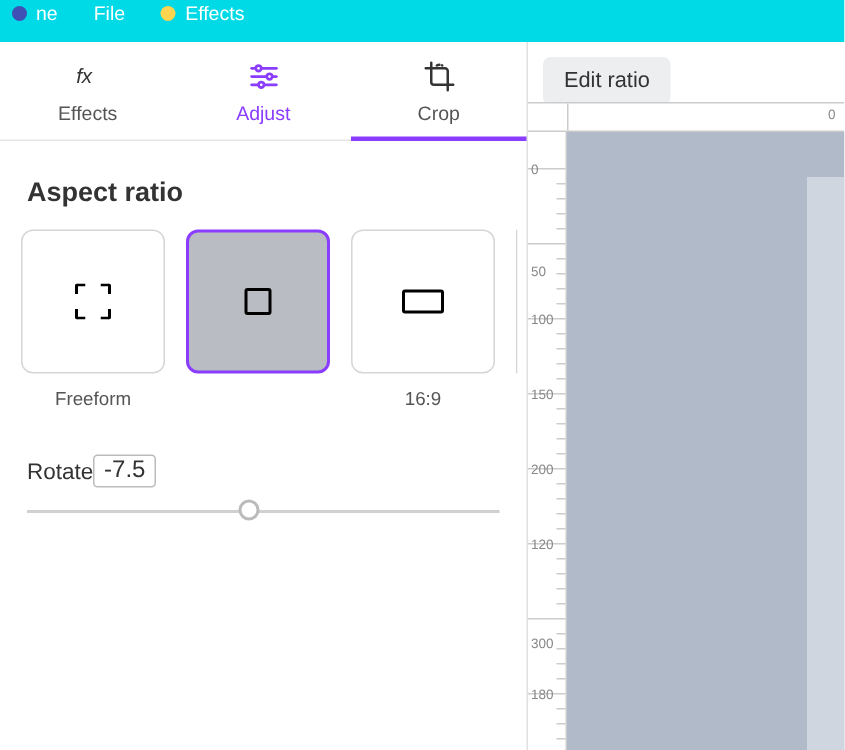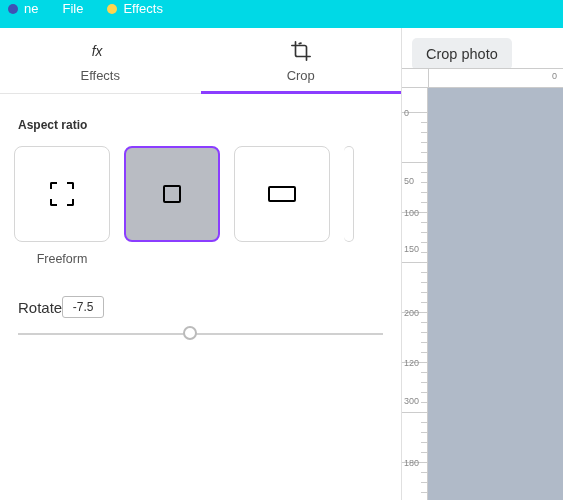--- a/index.html
+++ b/index.html
@@ -5,50 +5,50 @@
   * { margin:0; padding:0; box-sizing:border-box; font-family:Arial,Helvetica,sans-serif; }
   body { width:563px; height:500px; overflow:hidden; background:#fff; }
 
   .topbar { height:28px; background:#00d9e6; display:flex; align-items:flex-start; padding:0 8px; gap:24px; color:#fff; font-size:13px; }
   .topbar .item { display:flex; align-items:center; gap:6px; height:18px; line-height:18px; }
   .topbar .dot { width:10px; height:10px; border-radius:50%; display:inline-block; }
   .dot.blue { background:#3f51b5; }
   .dot.yellow { background:#ffd54f; }
 
   .wrap { display:flex; height:472px; }
-  .panel { width:402px; border-right:1px solid #e0e0e0; background:#fff; }
+  .panel { width:352px; border-right:1px solid #e0e0e0; background:#fff; }
   .canvas { flex:1; position:relative; background:#fff; }
 
   .tabs { display:flex; border-bottom:1px solid #e5e5e5; }
   .tab { flex:1; text-align:center; padding:12px 0 10px; cursor:pointer; font-size:13px; color:#555; position:relative; }
   .tab .ticon { display:block; margin:0 auto 6px; width:22px; height:22px; }
   .tab.adjust { color:#8b3dff; }
   .tab.crop::after { content:""; position:absolute; left:0; right:0; bottom:-1px; height:3px; background:#8b3dff; }
 
-  .section-title { font-size:12px; font-weight:600; color:#333; margin:24px 18px 14px; }
+  .section-title { font-size:18px; font-weight:600; color:#333; margin:24px 18px 14px; }
 
   .cards { display:flex; gap:14px; padding:0 14px; }
   .card { width:96px; text-align:center; }
   .cardbox { width:96px; height:96px; border:1px solid #d6d6d6; border-radius:8px; display:flex; align-items:center; justify-content:center; background:#fff; cursor:pointer; }
   .card.selected .cardbox { border:2px solid #8b3dff; background:#b9bcc3; }
   .capt { font-size:12.5px; color:#555; margin-top:10px; }
 
   .freeform-ic { width:24px; height:24px; position:relative; }
   .freeform-ic span { position:absolute; width:7px; height:7px; border:2.2px solid #000; }
   .freeform-ic .tl{top:0;left:0;border-right:none;border-bottom:none;border-top-left-radius:2px;}
   .freeform-ic .tr{top:0;right:0;border-left:none;border-bottom:none;border-top-right-radius:2px;}
   .freeform-ic .bl{bottom:0;left:0;border-right:none;border-top:none;border-bottom-left-radius:2px;}
   .freeform-ic .br{bottom:0;right:0;border-left:none;border-top:none;border-bottom-right-radius:2px;}
   .sq-ic { width:18px; height:18px; border:2.5px solid #000; border-radius:2px; }
   .wide-ic { width:28px; height:16px; border:2.5px solid #000; border-radius:2px; }
   .partial { width:10px; height:96px; border:1px solid #d6d6d6; border-left:none; border-top-left-radius:0; border-bottom-left-radius:0; border-radius:8px; }
 
   .rotate-row { display:flex; justify-content:flex-start; align-items:center; margin:30px 18px 8px; }
   .rotate-row .lbl { font-size:15px; color:#333; }
-  .rotate-row .val { width:42px; height:22px; border:1px solid #bbb; border-radius:3px; font-size:12px; text-align:center; line-height:20px; color:#333; }
+  .rotate-row .val { width:42px; height:22px; border:1px solid #bbb; border-radius:3px; font-size:16px; text-align:center; line-height:20px; color:#333; }
   .slider { margin:8px 18px 0; height:16px; position:relative; }
   .slider .track { position:absolute; top:7px; left:0; right:0; height:2px; background:#d0d0d0; }
   .slider .thumb { position:absolute; top:0; width:14px; height:14px; border-radius:50%; background:#fff; border:2px solid #bbb; left:47%; transform:translateX(-50%); cursor:pointer; }
 
   .editbtn { position:absolute; top:10px; left:10px; background:#eceef0; border:none; border-radius:5px; padding:8px 14px; font-size:14.5px; color:#333; cursor:pointer; }
 
   .ruler-h { position:absolute; top:40px; left:0; right:0; height:20px; border-top:1px solid #ccc; border-bottom:1px solid #ccc; background:#fff; }
   .ruler-h .tick { position:absolute; top:0; bottom:0; border-left:1px solid #ccc; }
   .ruler-h .num { position:absolute; top:2px; font-size:9px; color:#888; }
 
@@ -79,20 +79,31 @@
 
 <div class="wrap">
   <div class="panel">
 
     <div class="tabs">
       <div class="tab">
         <svg class="ticon" viewBox="0 0 24 24" fill="none" stroke="#333" stroke-width="1.8">
             <text x="3" y="17" font-size="15" font-style="italic" fill="#333" stroke="none">fx</text>
           </svg>
         <span>Effects</span>
+      </div>
+      <div class="tab adjust">
+        <svg class="ticon" viewBox="0 0 24 24" stroke="#8b3dff" stroke-width="2" fill="none" stroke-linecap="round">
+            <line x1="3" y1="6" x2="21" y2="6"></line>
+            <line x1="3" y1="12" x2="21" y2="12"></line>
+            <line x1="3" y1="18" x2="21" y2="18"></line>
+            <circle cx="8" cy="6" r="2" fill="#fff"></circle>
+            <circle cx="16" cy="12" r="2" fill="#fff"></circle>
+            <circle cx="10" cy="18" r="2" fill="#fff"></circle>
+          </svg>
+        <span>Adjust</span>
       </div>
       <div class="tab crop">
         <svg class="ticon" viewBox="0 0 24 24" stroke="#333" stroke-width="1.8" fill="none" stroke-linecap="round">
             <path d="M6 2v14a2 2 0 0 0 2 2h14"></path>
             <path d="M18 22V8a2 2 0 0 0-2-2H2"></path>
             <path d="M10 4 A4 4 0 0 1 14 4" stroke-dasharray="2 2"></path>
           </svg>
         <span>Crop</span>
       </div>
     </div>
@@ -113,37 +124,38 @@
       </div>
       <div class="card selected">
         <div class="cardbox">
             <div class="sq-ic"></div>
           </div>
       </div>
       <div class="card">
         <div class="cardbox">
             <div class="wide-ic"></div>
           </div>
+        <div class="capt">16:9</div>
       </div>
       <div class="partial"></div>
     </div>
 
     <div class="rotate-row">
       <div class="lbl">Rotate</div>
       <div class="val">-7.5</div>
     </div>
     <div class="slider">
       <div class="track"></div>
       <div class="thumb"></div>
     </div>
 
   </div>
 
   <div class="canvas">
-    <button class="editbtn">Crop photo</button>
+    <button class="editbtn">Edit ratio</button>
 
     <div class="ruler-h">
       <div class="tick" style="left:26px"></div>
       <span class="num" style="right:6px">0</span>
     </div>
 
     <div class="ruler-v">
       <div class="maj" style="top:24px"></div>
         <span class="num" style="top:24px">0</span>
       <div class="min" style="top:34px"></div>
@@ -156,39 +168,39 @@
         <div class="min" style="top:94px"></div>
         <div class="min" style="top:104px"></div>
         <div class="min" style="top:114px"></div>
       <div class="maj" style="top:124px"></div>
         <span class="num" style="top:124px">100</span>
       <div class="min" style="top:134px"></div>
         <div class="min" style="top:144px"></div>
         <div class="min" style="top:154px"></div>
         <div class="min" style="top:164px"></div>
       <div class="maj" style="top:174px"></div>
-        <span class="num" style="top:160px">150</span>
+        <span class="num" style="top:174px">150</span>
       <div class="min" style="top:184px"></div>
         <div class="min" style="top:194px"></div>
         <div class="min" style="top:204px"></div>
         <div class="min" style="top:214px"></div>
       <div class="maj" style="top:224px"></div>
         <span class="num" style="top:224px">200</span>
       <div class="min" style="top:234px"></div>
         <div class="min" style="top:244px"></div>
         <div class="min" style="top:254px"></div>
         <div class="min" style="top:264px"></div>
       <div class="maj" style="top:274px"></div>
         <span class="num" style="top:274px">120</span>
       <div class="min" style="top:284px"></div>
         <div class="min" style="top:294px"></div>
         <div class="min" style="top:304px"></div>
         <div class="min" style="top:314px"></div>
       <div class="maj" style="top:324px"></div>
-        <span class="num" style="top:312px">300</span>
+        <span class="num" style="top:340px">300</span>
       <div class="min" style="top:334px"></div>
         <div class="min" style="top:344px"></div>
         <div class="min" style="top:354px"></div>
         <div class="min" style="top:364px"></div>
       <div class="maj" style="top:374px"></div>
         <span class="num" style="top:374px">180</span>
       <div class="min" style="top:384px"></div>
         <div class="min" style="top:394px"></div>
         <div class="min" style="top:404px"></div>
     </div>

